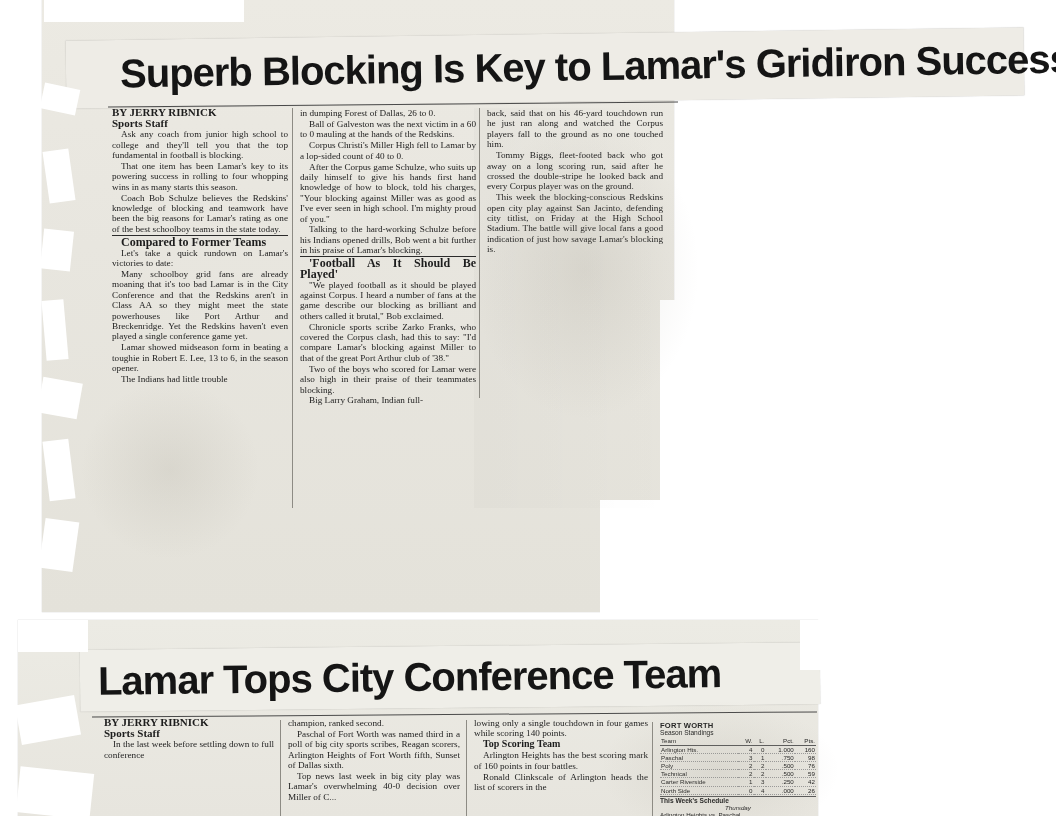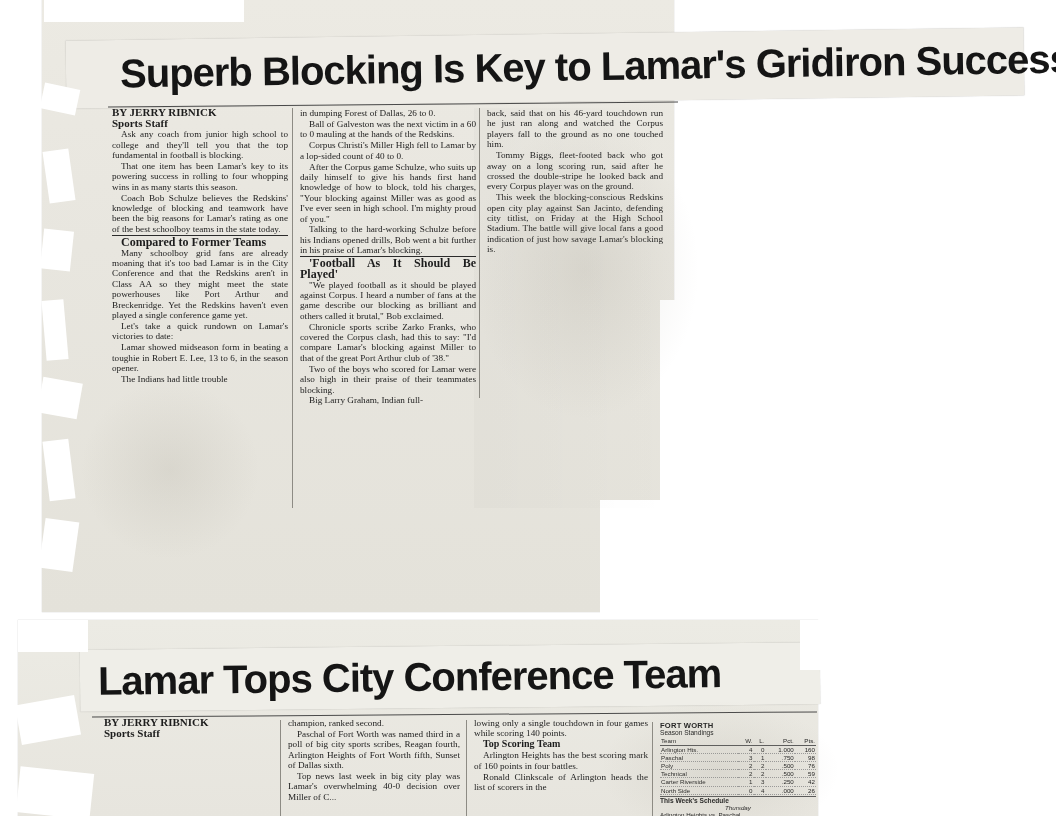--- a/index.html
+++ b/index.html
@@ -246,22 +246,22 @@
   <div class="headline headline-1">Superb Blocking Is Key to Lamar's Gridiron Success</div>
   <div class="rule rule-top"></div>
 
   <div class="col t-col1">
     <div class="byline">BY JERRY RIBNICK</div>
     <div class="byline">Sports Staff</div>
     <p>Ask any coach from junior high school to college and they'll tell you that the top fundamental in football is blocking.</p>
     <p>That one item has been Lamar's key to its powering success in rolling to four whopping wins in as many starts this season.</p>
     <p>Coach Bob Schulze believes the Redskins' knowledge of blocking and teamwork have been the big reasons for Lamar's rating as one of the best schoolboy teams in the state today.</p>
     <p class="subhead">Compared to Former Teams</p>
+    <p>Let's take a quick rundown on Lamar's victories to date:</p>
     <p>Many schoolboy grid fans are already moaning that it's too bad Lamar is in the City Conference and that the Redskins aren't in Class AA so they might meet the state powerhouses like Port Arthur and Breckenridge. Yet the Redskins haven't even played a single conference game yet.</p>
-    <p>Let's take a quick rundown on Lamar's victories to date:</p>
     <p>Lamar showed midseason form in beating a toughie in Robert E. Lee, 13 to 6, in the season opener.</p>
     <p>The Indians had little trouble</p>
   </div>
 
   <div class="col-divider t-div1"></div>
 
   <div class="col t-col2">
     <p class="noindent">in dumping Forest of Dallas, 26 to 0.</p>
     <p>Ball of Galveston was the next victim in a 60 to 0 mauling at the hands of the Redskins.</p>
     <p>Corpus Christi's Miller High fell to Lamar by a lop-sided count of 40 to 0.</p>
@@ -293,27 +293,28 @@
   <div class="tear" style="left:18px; top:700px; width:60px; height:40px; transform:rotate(-10deg);"></div>
   <div class="tear" style="left:18px; top:770px; width:74px; height:46px; transform:rotate(6deg);"></div>
   <div class="tear" style="left:800px; top:620px; width:24px; height:50px;"></div>
 
   <div class="headline headline-2">Lamar Tops City Conference Team</div>
   <div class="rule rule-bottom"></div>
 
   <div class="col b-col1">
     <div class="byline">BY JERRY RIBNICK</div>
     <div class="byline">Sports Staff</div>
+    <p>In the last week before settling down to full conference</p>
   </div>
 
   <div class="col-divider b-div1"></div>
 
   <div class="col b-col2">
     <p class="noindent">champion, ranked second.</p>
-    <p>Paschal of Fort Worth was named third in a poll of big city sports scribes, Reagan fourth, Arlington Heights of Fort Worth fifth, Sunset of Dallas sixth.</p>
+    <p>Paschal of Fort Worth was named third in a poll of big city sports scribes, Reagan scorers, Arlington Heights of Fort Worth fifth, Sunset of Dallas sixth.</p>
     <p>Top news last week in big city play was Lamar's overwhelming 40-0 decision over Miller of C...</p>
   </div>
 
   <div class="col-divider b-div2"></div>
 
   <div class="col b-col3">
     <p class="noindent">lowing only a single touchdown in four games while scoring 140 points.</p>
     <p class="subhead-b">Top Scoring Team</p>
     <p>Arlington Heights has the best scoring mark of 160 points in four battles.</p>
     <p>Ronald Clinkscale of Arlington heads the list of scorers in the</p>

